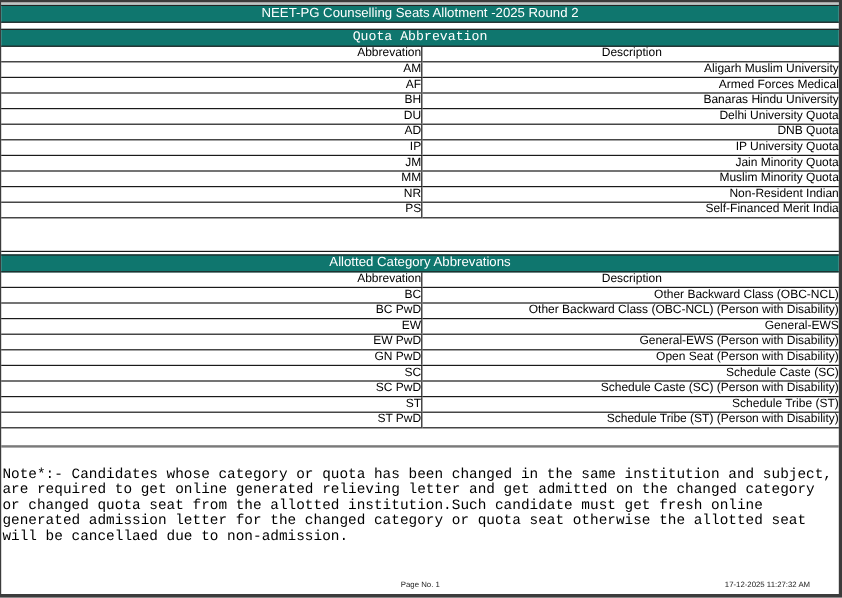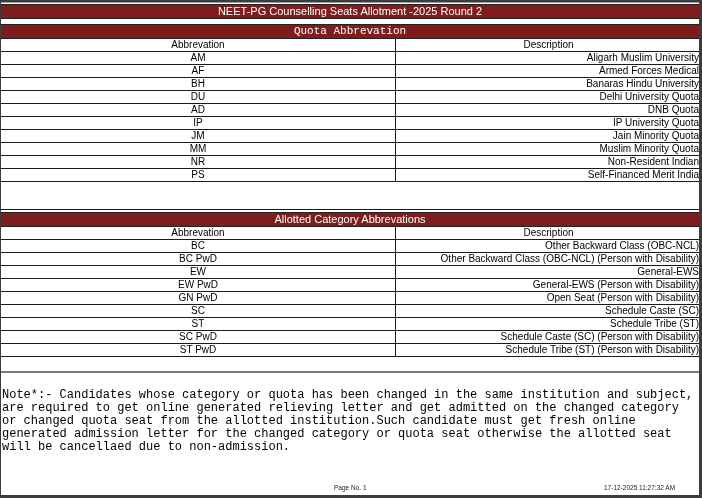--- a/index.html
+++ b/index.html
@@ -5,33 +5,33 @@
   html, body { margin: 0; padding: 0; }
   body {
     width: 702px; height: 498px; overflow: hidden; background: #3c3c3c;
     font-family: "Liberation Sans", sans-serif; color: #000;
   }
   .page {
     position: absolute; left: 1px; top: 2px; width: 698px; height: 492px;
     background: #ffffff; border-top: 1px solid #9a9a9a;
   }
   .bar {
-    position: absolute; left: 0; width: 698px; background: #7f1d1d; color: #ffffff;
+    position: absolute; left: 0; width: 698px; background: #0f766e; color: #ffffff;
     text-align: center; font-size: 11px; line-height: 13px;
     border-top: 1px solid #222; border-bottom: 1px solid #222;
   }
   table.grid {
     position: absolute; left: 0; width: 698px; border-collapse: collapse; table-layout: fixed;
     font-size: 10px;
   }
   table.grid td {
     height: 12px; line-height: 12px; padding: 0; border-bottom: 1px solid #1a1a1a;
     white-space: nowrap; overflow: hidden;
   }
-  table.grid td.abbr { width: 394px; text-align: center; }
+  table.grid td.abbr { width: 350px; text-align: right; }
   table.grid td.desc { text-align: right; padding-left: 2px; border-left: 1px solid #1a1a1a; }
   table.grid tr.head td.desc { text-align: center; }
   .blank-row {
     position: absolute; left: 0; width: 698px; height: 12px; border-bottom: 1px solid #1a1a1a;
   }
   .gap-line { position: absolute; left: 0; width: 698px; height: 2px; background: #7a7a7a; }
   .note {
     position: absolute; left: 1px; top: 386px; width: 696px; font-size: 12px; line-height: 13px; font-family: Liberation Mono, monospace;
   }
   .footer { position: absolute; font-size: 6.5px; color: #222; }
@@ -128,26 +128,26 @@
         </tr>
         <tr>
           <td class="abbr">GN PwD</td>
           <td class="desc">Open Seat (Person with Disability)</td>
         </tr>
         <tr>
           <td class="abbr">SC</td>
           <td class="desc">Schedule Caste (SC)</td>
         </tr>
         <tr>
+          <td class="abbr">SC PwD</td>
+          <td class="desc">Schedule Caste (SC) (Person with Disability)</td>
+        </tr>
+        <tr>
           <td class="abbr">ST</td>
           <td class="desc">Schedule Tribe (ST)</td>
-        </tr>
-        <tr>
-          <td class="abbr">SC PwD</td>
-          <td class="desc">Schedule Caste (SC) (Person with Disability)</td>
         </tr>
         <tr>
           <td class="abbr">ST PwD</td>
           <td class="desc">Schedule Tribe (ST) (Person with Disability)</td>
         </tr>
       </tbody>
   </table>
 
   <div class="gap-line" style="top:368px;"></div>
 

